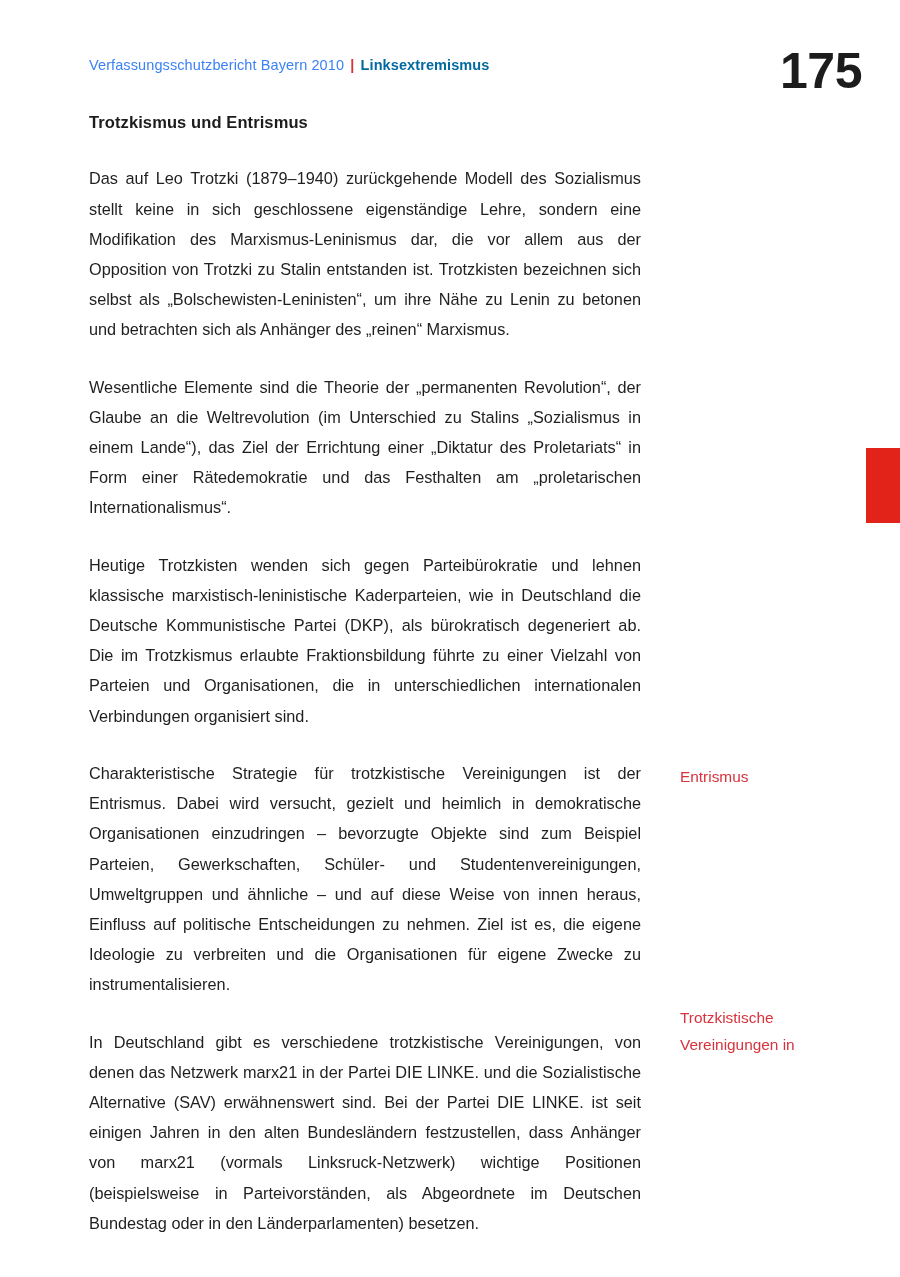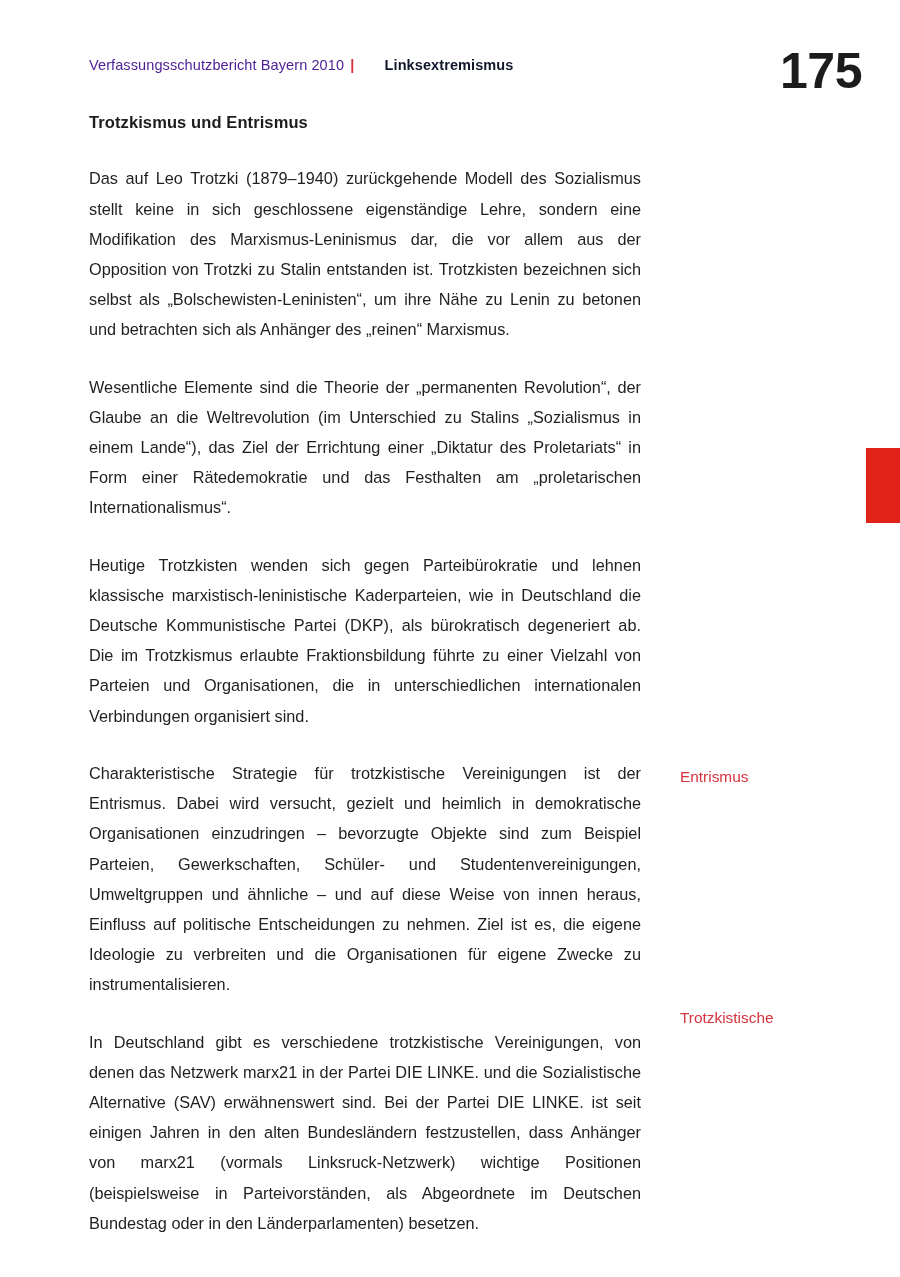--- a/index.html
+++ b/index.html
@@ -23,31 +23,30 @@
   .running-head {
     position: absolute;
     left: 89px;
     top: 57px;
     font-size: 14.5px;
     line-height: 1.2;
     letter-spacing: 0.1px;
     white-space: nowrap;
   }
   .running-head .rh-main {
-    color: #4c1d95;
+    color: #3b82f6;
   }
   .running-head .rh-sep {
     color: #d8323c;
     font-weight: bold;
     padding: 0 2px;
   }
   .running-head .rh-section {
-    color: #0f172a;
+    color: #0369a1;
     font-weight: bold;
-    margin-left: 24px;
   }
 
   
   .folio {
     position: absolute;
     right: 38px;
     top: 46px;
     font-size: 50px;
     font-weight: bold;
     letter-spacing: -0.5px;
@@ -136,15 +135,16 @@
     <p class="body-par">Charakteristische Strategie für trotzkistische Vereinigungen ist der Entrismus. Dabei wird versucht, gezielt und heimlich in demokratische Organisationen einzudringen – bevorzugte Objekte sind zum Beispiel Parteien, Gewerkschaften, Schüler- und Studentenvereinigungen, Umweltgruppen und ähnliche – und auf diese Weise von innen heraus, Einfluss auf politische Entscheidungen zu nehmen. Ziel ist es, die eigene Ideologie zu verbreiten und die Organisationen für eigene Zwecke zu instrumentalisieren.</p>
     <p class="body-par">In Deutschland gibt es verschiedene trotzkistische Vereinigungen, von denen das Netzwerk marx21 in der Partei DIE LINKE. und die Sozialistische Alternative (SAV) erwähnenswert sind. Bei der Partei DIE LINKE. ist seit einigen Jahren in den alten Bundesländern festzustellen, dass Anhänger von marx21 (vormals Linksruck-Netzwerk) wichtige Positionen (beispielsweise in Parteivorständen, als Abgeordnete im Deutschen Bundestag oder in den Länderparlamenten) besetzen.</p>
   </div>
 
   <div class="margin-note" id="note-entrismus">
     <span class="mn-line">Entrismus</span>
   </div>
 
   <div class="margin-note" id="note-trotzkistische">
     <span class="mn-line">Trotzkistische</span>
+    <span class="mn-line">Vereinigungen in</span>
   </div>
 
 </div>
 
 </body></html>

